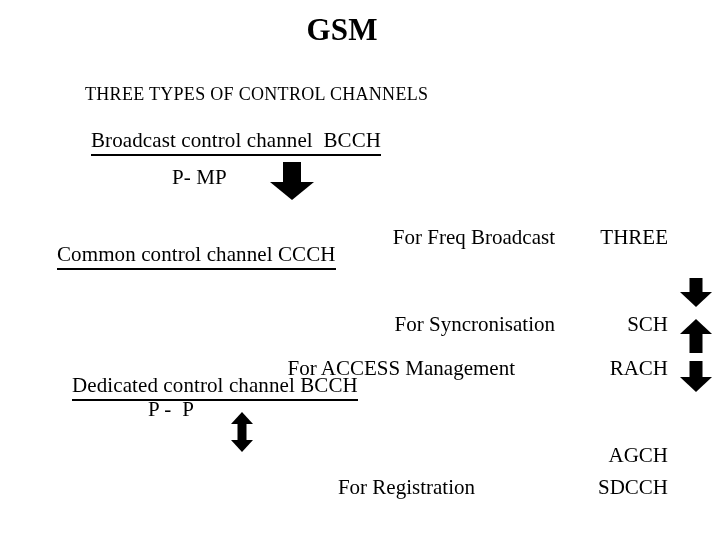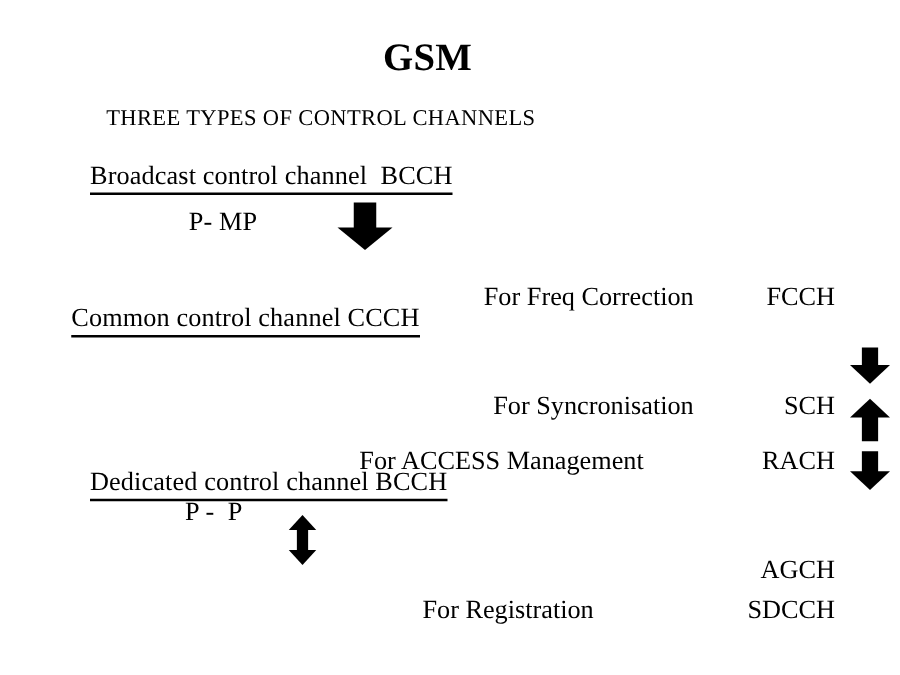--- a/index.html
+++ b/index.html
@@ -17,21 +17,21 @@
     font-family: "Liberation Serif", "DejaVu Serif", serif;
     color: #000000;
     -webkit-font-smoothing: none;
   }
 
   .abs { position: absolute; white-space: pre; }
 
   
   .title {
     left: 0;
-    top: 28px;
+    top: 12px;
     width: 684px;
     text-align: center;
     font-size: 31px;
     font-weight: bold;
     letter-spacing: 0.2px;
   }
 
   
   .subtitle {
     left: 85px;
@@ -43,32 +43,32 @@
 
   
   .heading {
     font-size: 21px;
     font-weight: normal;
     letter-spacing: 0.1px;
     border-bottom: 2px solid #000000;
     padding-bottom: 1px;
     display: inline-block;
   }
-  .heading-bcch { left: 72px; top: 128px; }
+  .heading-bcch { left: 91px; top: 128px; }
   .heading-ccch { left: 57px; top: 242px; }
   .heading-dcch { left: 72px; top: 373px; }
 
   
   .body-line {
     font-size: 21px;
     font-weight: normal;
     letter-spacing: 0.1px;
   }
 
-  .p-mp   { left: 151px; top: 165px; }
+  .p-mp   { left: 172px; top: 165px; }
   .p-p    { left: 148px; top: 397px; text-align: right; }
 
   
   .desc-block {
     font-size: 21px;
     text-align: right;
     line-height: 29px;
   }
   .desc-bcch  { left: 240px; top: 165px; width: 315px; }
   .desc-ccch  { left: 200px; top: 296px; width: 315px; }
@@ -185,26 +185,26 @@
   <div class="abs heading heading-bcch">Broadcast control channel  BCCH</div>
 
   <div class="abs body-line p-mp">P- MP</div>
 
   <div class="arrow arrow-bcch">
     <span class="stem"></span>
     <span class="headdown"></span>
   </div>
 
   <div class="abs desc-block desc-bcch">
-    <div>For Freq Correction</div>
+    <div>For Freq Broadcast</div>
     <div>For Syncronisation</div>
   </div>
 
   <div class="abs acr-block acr-bcch">
-    <div>FCCH</div>
+    <div>THREE</div>
     <div>SCH</div>
   </div>
 
   <div class="abs heading heading-ccch">Common control channel CCCH</div>
 
   <div class="abs desc-block desc-ccch">
     <div>For ACCESS Management</div>
   </div>
 
   <div class="abs acr-block acr-ccch">

